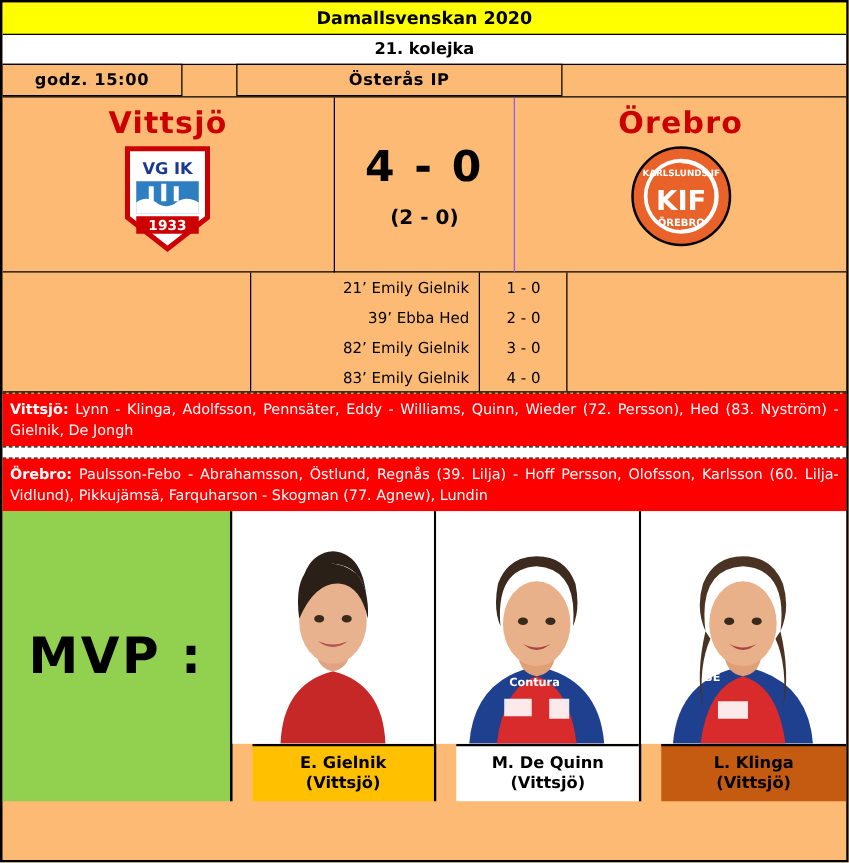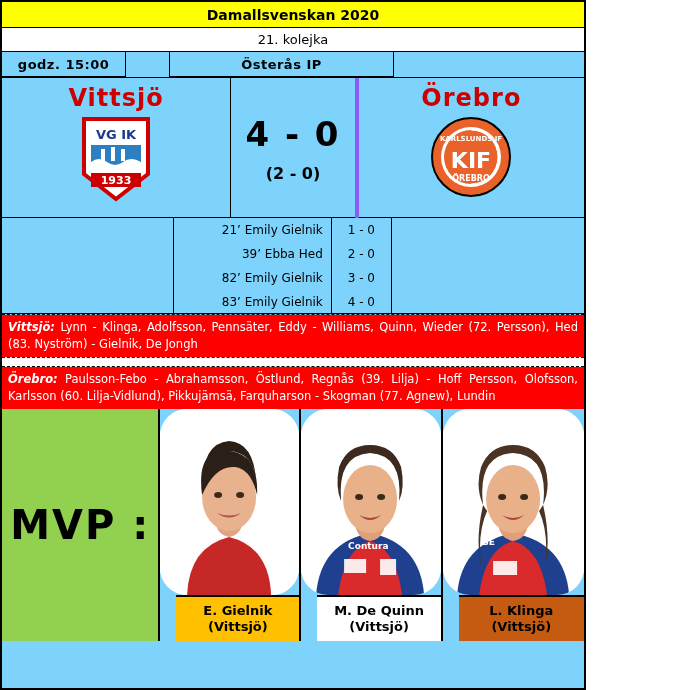--- a/index.html
+++ b/index.html
@@ -2,24 +2,24 @@
 <html><head>
 <meta charset="utf-8">
 <style>
   * { box-sizing: border-box; }
   html, body {
     margin: 0; padding: 0;
     background: #ffffff;
     font-family: "DejaVu Sans", sans-serif;
   }
   #sheet {
-    width: 586px;
+    width: 679px;
     height: 690px;
     position: relative;
-    background: #7dd3fc;
+    background: #fdba74;
     border: 2px solid #000000;
     overflow: hidden;
   }
   .row { display: flex; width: 100%; }
   .cell {
     border: 1px solid #000000;
     margin: -1px 0 0 -1px;
     display: flex;
     align-items: center;
     justify-content: center;
@@ -33,21 +33,21 @@
     color: #000000;
     font-weight: bold;
     font-size: 14px;
     border-bottom: 1px solid #000;
     display: flex; align-items: center; justify-content: center;
   }
   #round-bar {
     height: 24px;
     background: #ffffff;
     color: #000000;
-    font-weight: normal;
+    font-weight: bold;
     font-size: 13px;
     border-bottom: 1px solid #000;
     display: flex; align-items: center; justify-content: center;
   }
   #meta-row { height: 26px; border-bottom: 1px solid #000; }
   #meta-row .cell {
     font-size: 13px;
     font-weight: bold;
     letter-spacing: 0.5px;
     height: 26px;
@@ -61,21 +61,21 @@
   .team-col {
     width: 39.9%;
     height: 140px;
     border-right: 1px solid #000;
     display: flex;
     flex-direction: column;
     align-items: center;
     justify-content: flex-start;
     padding-top: 6px;
   }
-  .team-col.right { border-right: none; border-left: 4px solid #8b5cf6; }
+  .team-col.right { border-right: none; border-left: 1px solid #8b5cf6; }
   .team-name {
     color: #cc0000;
     font-weight: bold;
     font-size: 24px;
     letter-spacing: 1px;
     margin-bottom: 2px;
   }
   .crest { margin-top: 2px; }
   .score-col {
     width: 21.5%;
@@ -109,21 +109,21 @@
 
   
   .lineup {
     background: #ff0000;
     color: #ffffff;
     font-size: 11.5px;
     line-height: 17px;
     padding: 4px 6px;
     text-align: justify;
   }
-  .lineup b { color: #ffffff; font-style: italic; }
+  .lineup b { color: #ffffff; }
   .dashed {
     height: 10px;
     background: #ffffff;
     border-top: 1px dashed #000;
     border-bottom: 1px dashed #000;
     margin: 0;
   }
   .dashed-sep {
     height: 0;
     border-top: 1px dashed #000;
@@ -153,21 +153,20 @@
     display: flex;
     flex-direction: column;
     border-right: 2px solid #000;
   }
   .mvp-card:last-child { border-right: none; }
   .mvp-photo {
     flex: 1;
     position: relative;
     overflow: hidden;
     background: #ffffff;
-    border-radius: 27px;
   }
   .mvp-caption {
     height: 46px;
     display: flex;
     flex-direction: column;
     align-items: center;
     justify-content: center;
     border-top: 2px solid #000;
     font-size: 13px;
     font-weight: bold;

